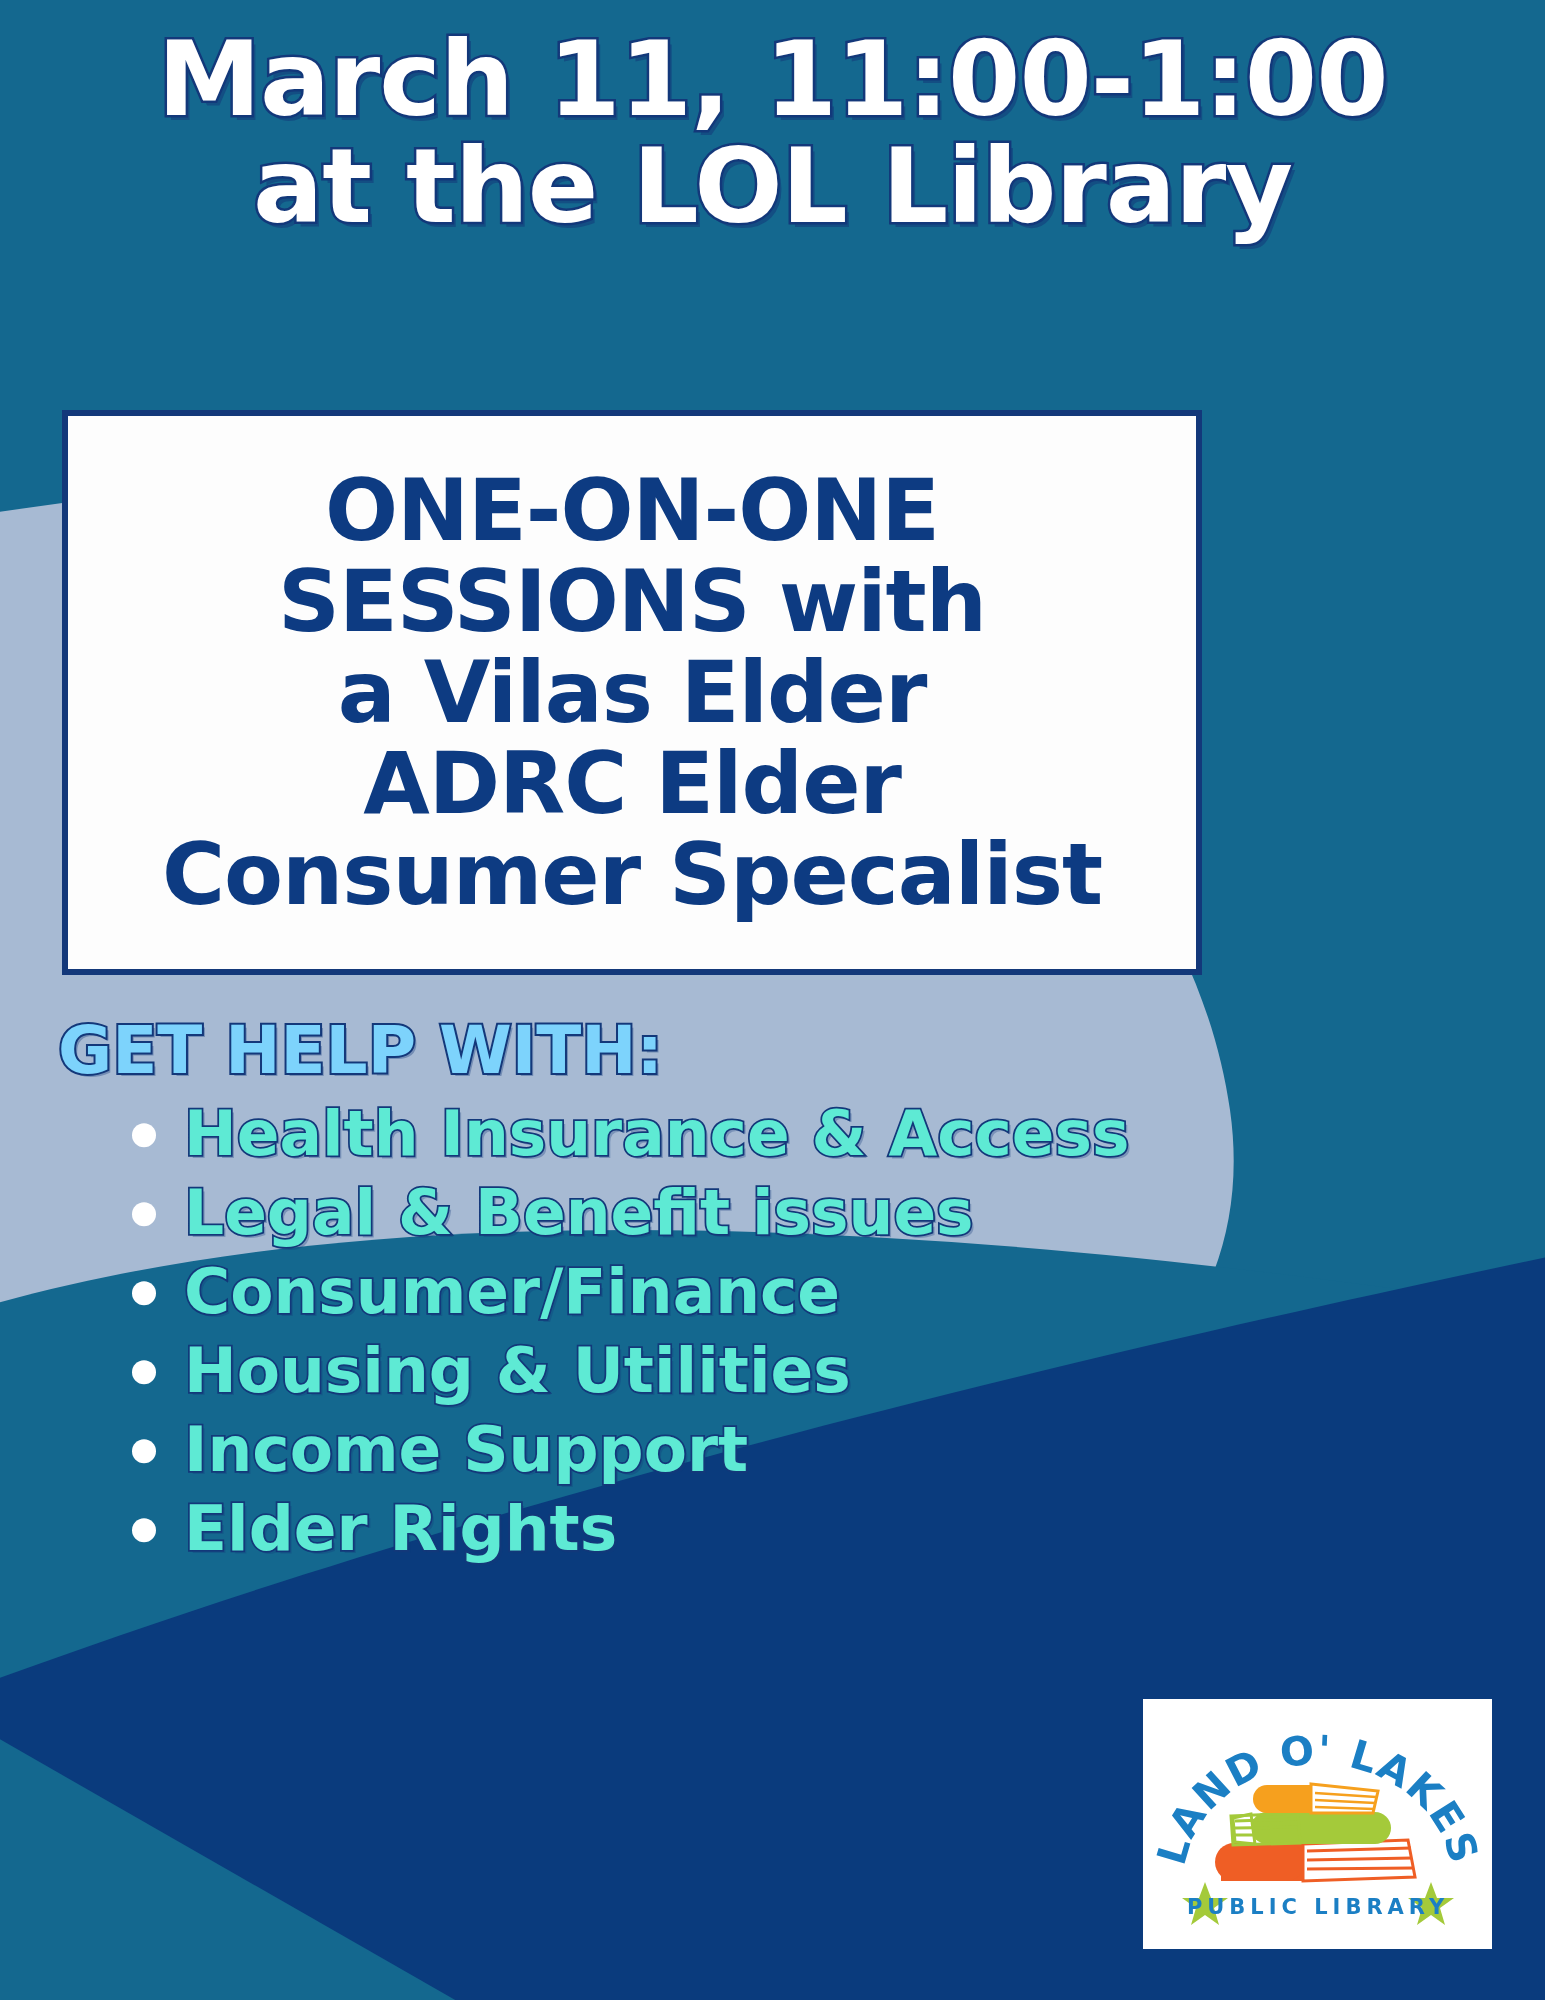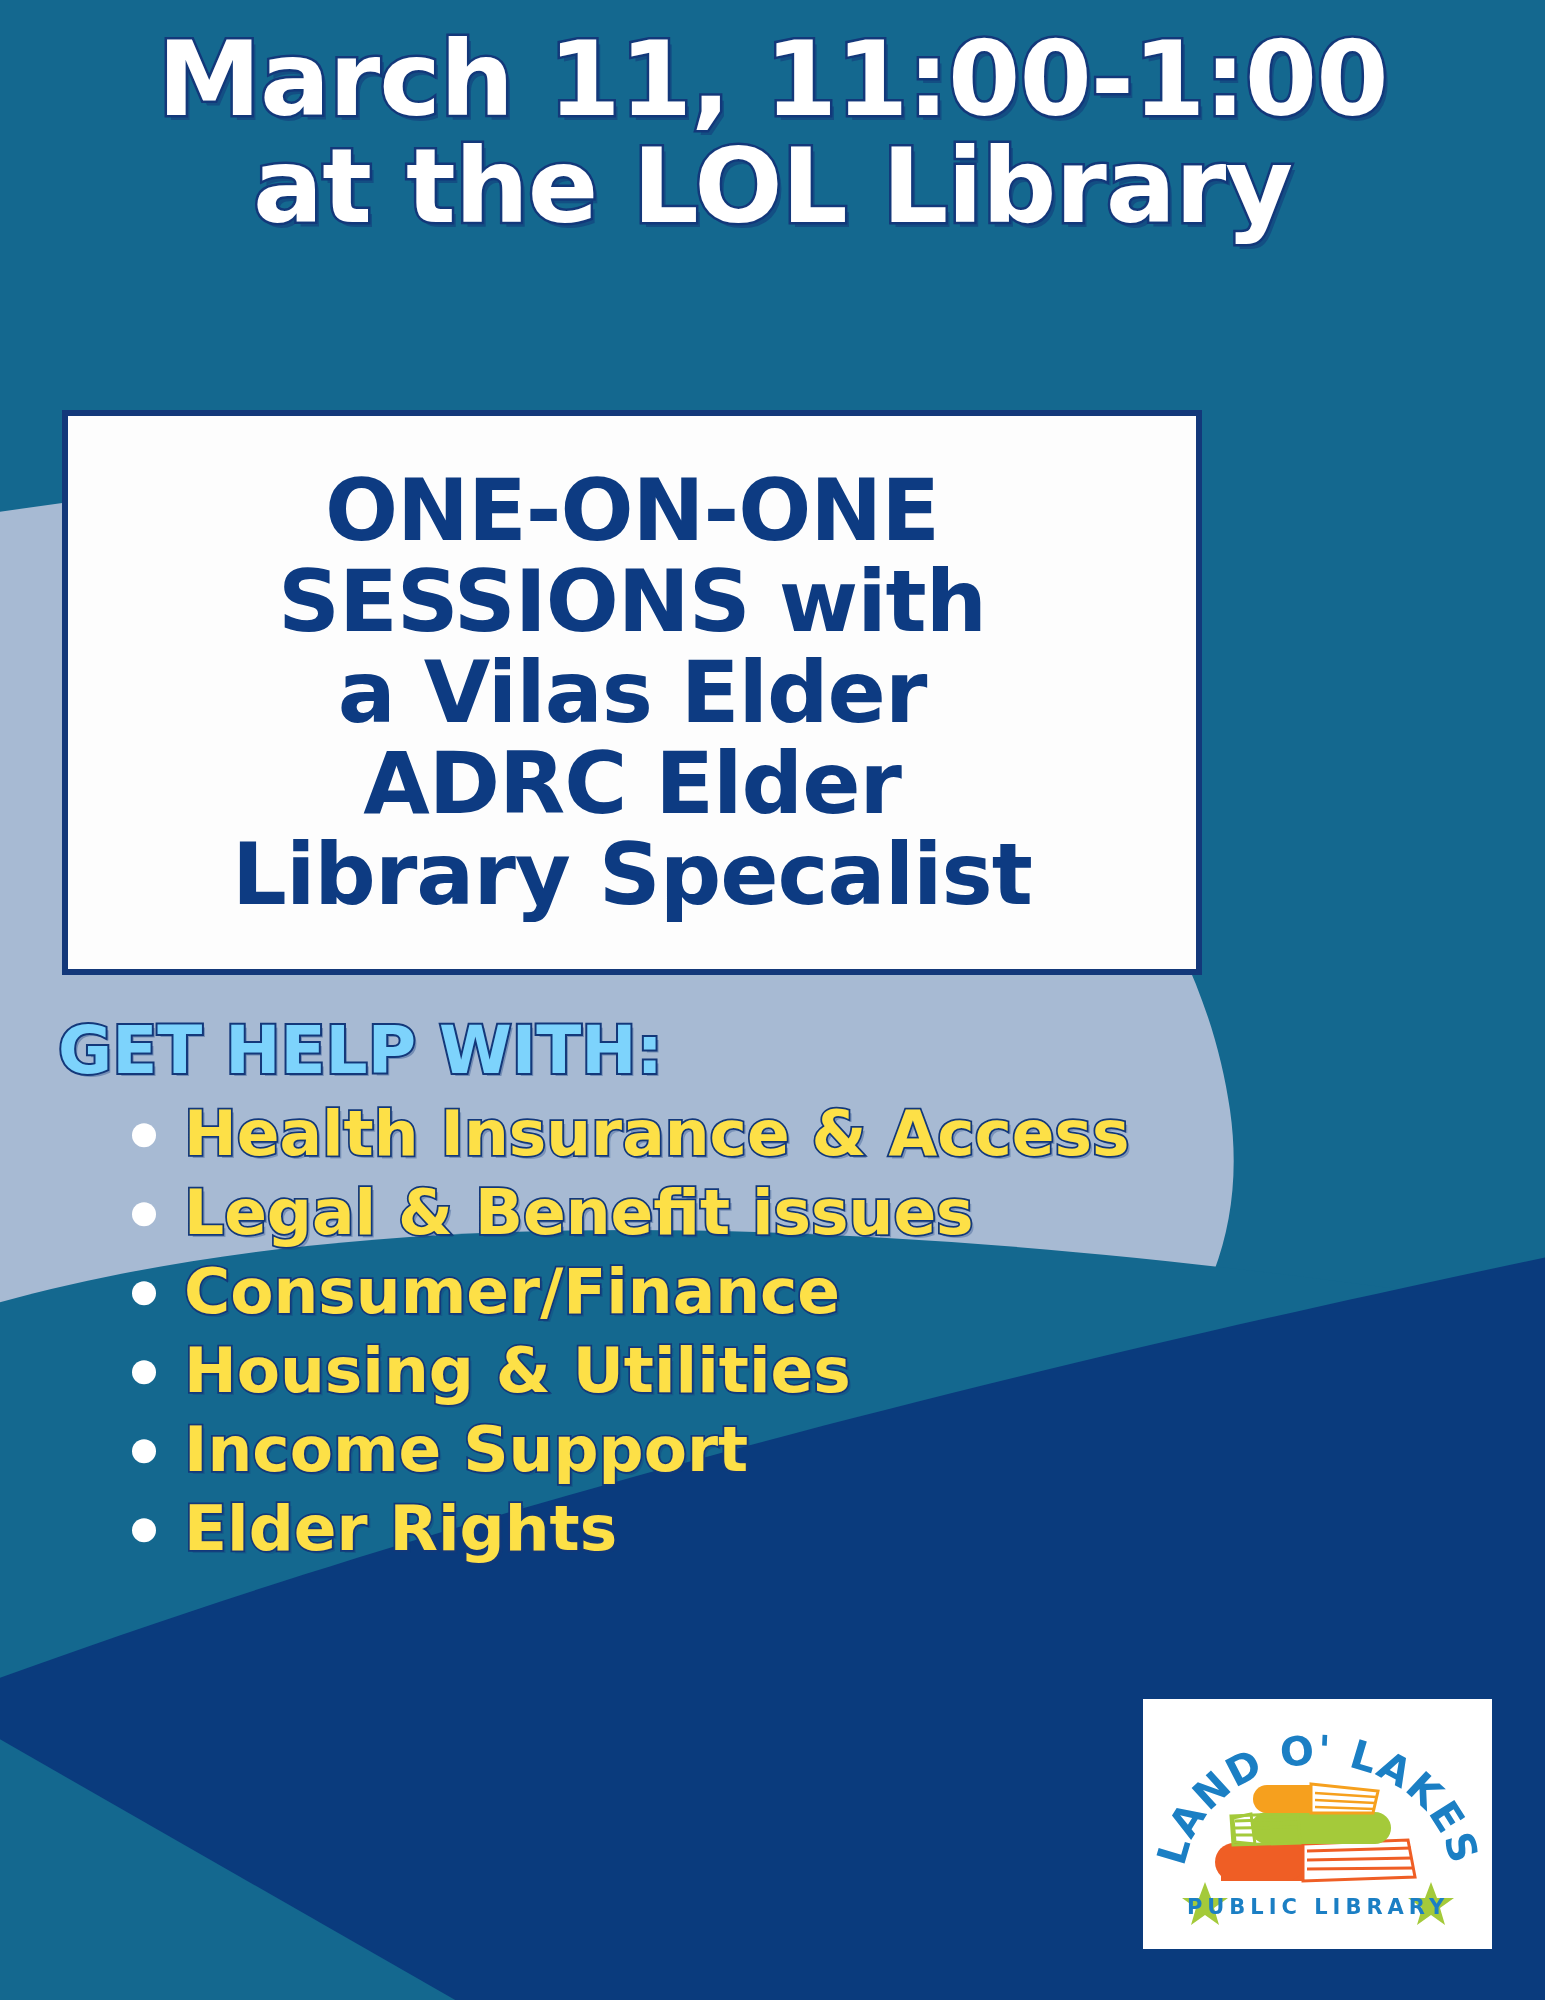--- a/index.html
+++ b/index.html
@@ -98,21 +98,21 @@
   #help-list {
     list-style: none;
     margin: 0;
     padding: 0 0 0 68px;
   }
   #help-list li {
     font-family: "DejaVu Sans", sans-serif;
     font-weight: bold;
     font-size: 63px;
     line-height: 1.255;
-    color: #fde047;
+    color: #5eead4;
     -webkit-text-stroke: 3.5px #13387a;
     paint-order: stroke fill;
     text-shadow: 3px 3px 0 rgba(19,56,122,0.30);
     white-space: nowrap;
     position: relative;
     padding-left: 58px;
   }
   #help-list li .bullet-dot {
     position: absolute;
     left: 6px;
@@ -157,21 +157,21 @@
   <div id="header-block">
     <div class="hdr-line">March 11, 11:00-1:00</div>
     <div class="hdr-line">at the LOL Library</div>
   </div>
 
   <div id="title-card">
     <div class="title-line">ONE-ON-ONE</div>
     <div class="title-line">SESSIONS with</div>
     <div class="title-line">a Vilas Elder</div>
     <div class="title-line">ADRC Elder</div>
-    <div class="title-line">Library Specalist</div>
+    <div class="title-line">Consumer Specalist</div>
   </div>
 
   <div id="help-block">
     <div id="help-heading">GET HELP WITH:</div>
     <ul id="help-list">
       <li>
         <span class="bullet-dot"></span>
         <span>Health Insurance &amp; Access</span>
       </li>
       <li>

